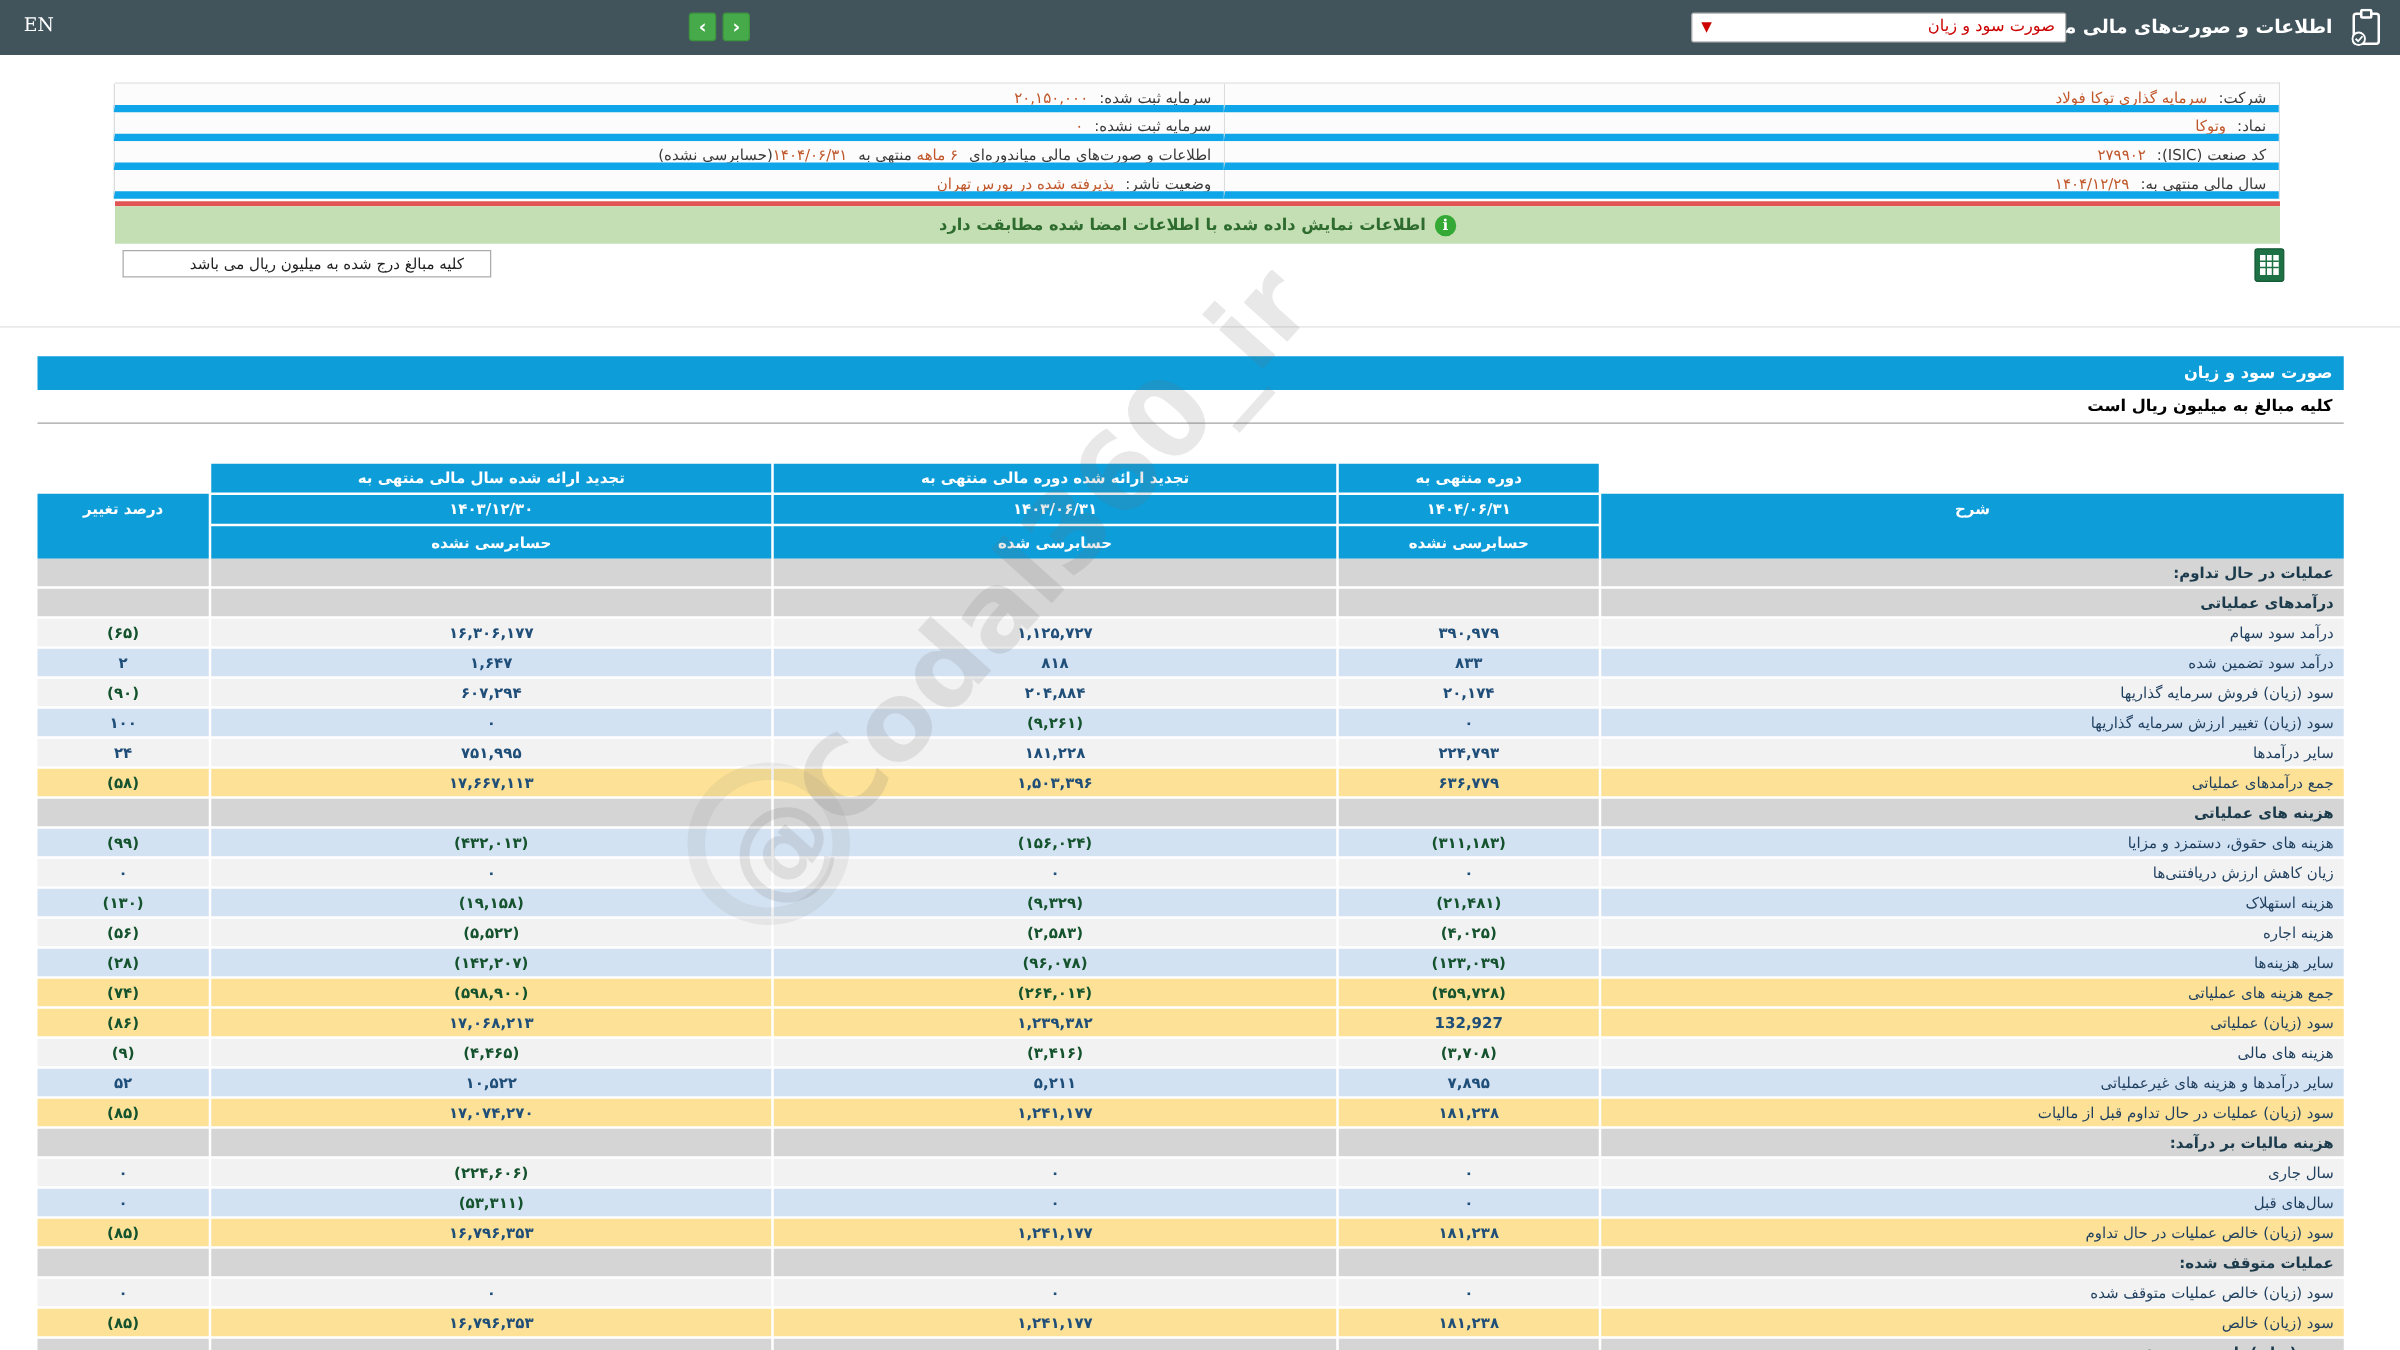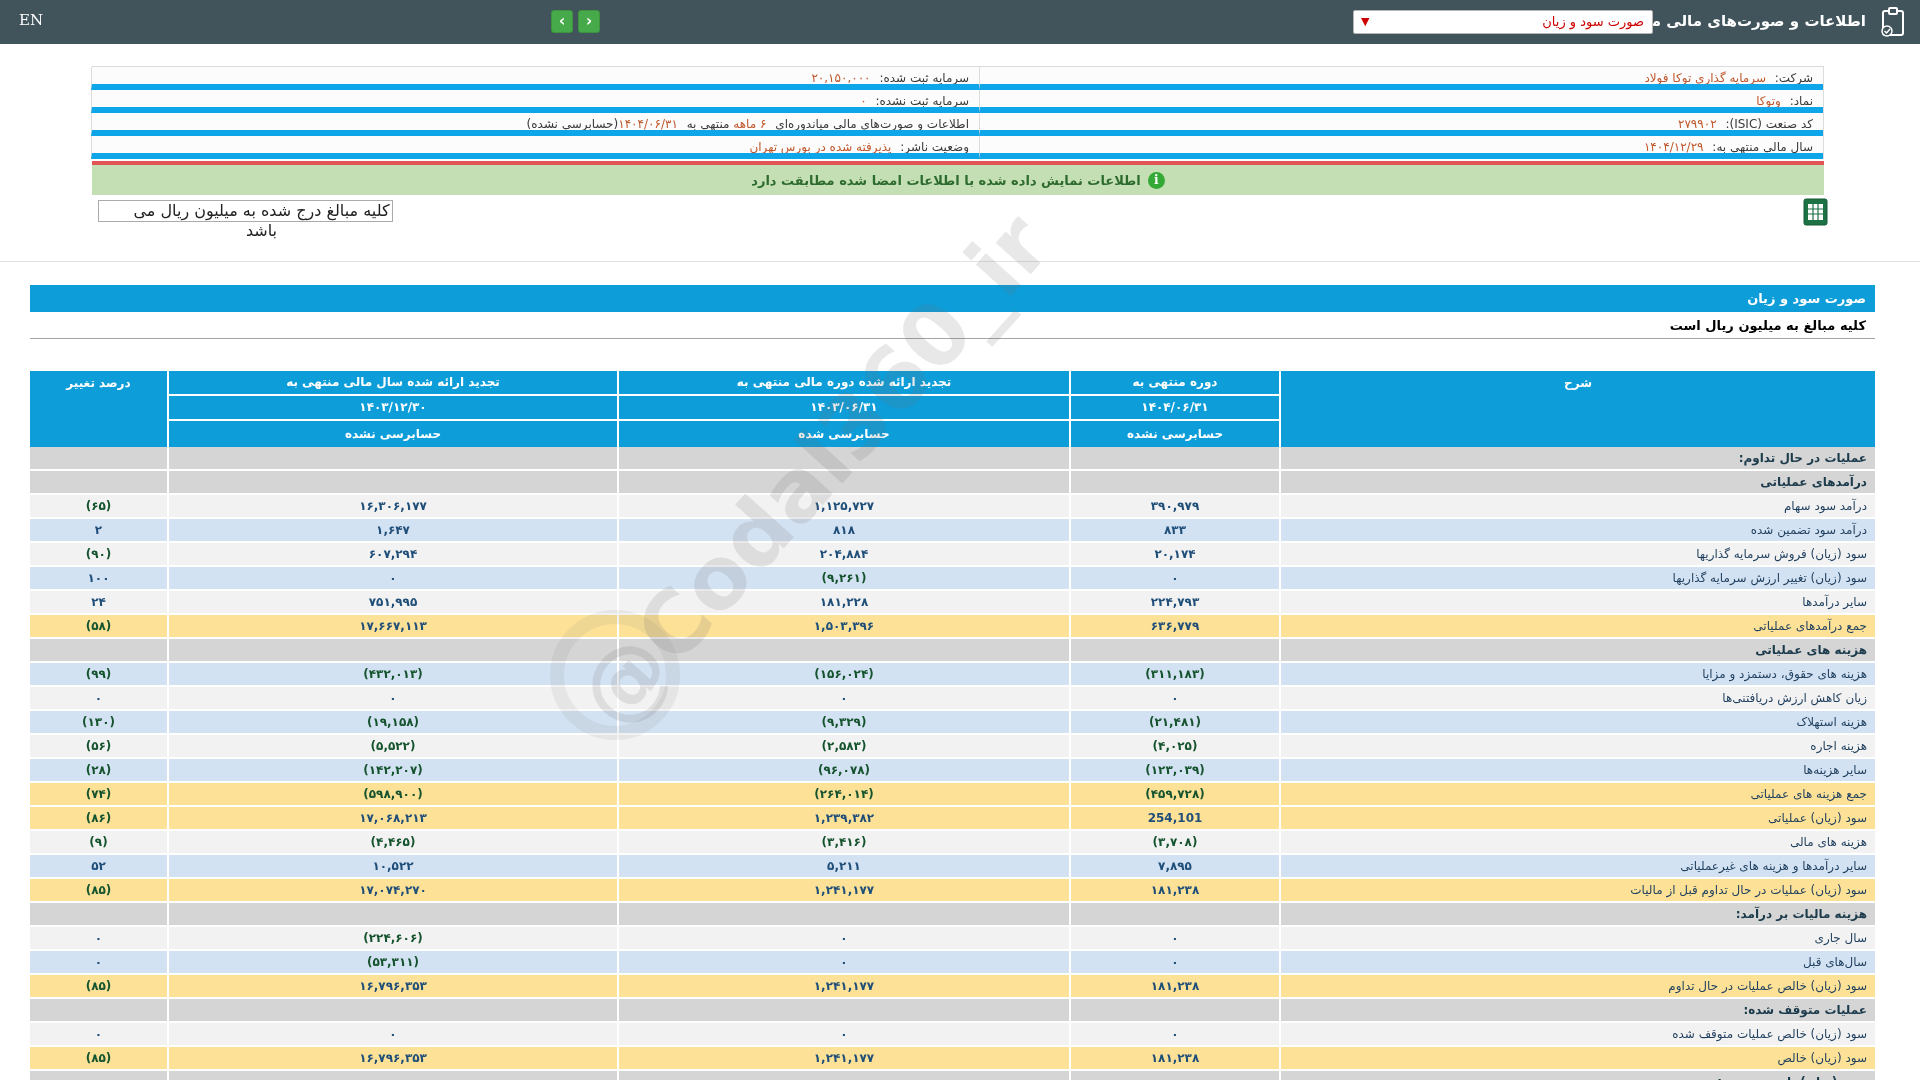--- a/index.html
+++ b/index.html
@@ -74,21 +74,21 @@
   .signed-banner .txt { color: #2e6b2e; font-size: 13px; font-weight: bold; }
   .info-ic {
     width: 17px; height: 17px; border-radius: 50%; background: #35a935;
     color: #ffffff; font-size: 12px; font-weight: bold; text-align: center;
     line-height: 17px; font-family: "DejaVu Serif", serif;
   }
   
   .units-badge {
     position: absolute; top: 200px; right: 1527px; 
     width: 295px; height: 22px; background: #ffffff; border: 1px solid #ababab;
-    font-size: 16px; color: #222; text-align: center; line-height: 20px; padding-left: 32px;
+    font-size: 12px; color: #222; text-align: center; line-height: 20px; padding-left: 32px;
   }
   .excel-btn {
     position: absolute; top: 198px; right: 92px; width: 25px; height: 28px;
     cursor: pointer;
   }
   .page-divider {
     position: absolute; top: 261px; left: 0; width: 1920px; height: 1px;
     background: #e2e2e2;
   }
   
@@ -108,21 +108,21 @@
     column-gap: 2px;
   }
   .stmt-header { margin-top: 32px; display: grid;
     grid-template-columns: 594px 208px 450px 448px 137px;
     grid-template-rows: 23px 23px 26px; gap: 2px;
   }
   .hcell {
     background: #0d9dd9; color: #ffffff; font-size: 12px; font-weight: bold;
     text-align: center;
   }
-  .hcell.tall { grid-row: 1 / span 3; padding-top: 5px; }
+  .hcell.tall { grid-row: 1 / span 3; padding-top: 5px; margin-top: 24px; }
   .hcell.r1 { line-height: 23px; }
   .hcell.r2 { line-height: 23px; }
   .hcell.r3 { line-height: 26px; }
   .data-rows .grid-row { height: 22px; margin-bottom: 2px; }
   .cell {
     font-size: 12px; line-height: 22px; white-space: nowrap; overflow: hidden;
   }
   .cell.lbl-cell { padding-right: 8px; color: #1f3f5f; }
   .cell.num { text-align: center; color: #1f4e79; font-weight: bold; }
   .cell.num.neg { color: #14532d; }
@@ -334,21 +334,21 @@
   </div>
       <div class="grid-row variant-yellow">
     <div class="cell lbl-cell c-label">جمع هزینه های عملیاتی</div>
     <div class="cell num c-current neg">(۴۵۹,۷۲۸)</div>
     <div class="cell num c-rp neg">(۲۶۴,۰۱۴)</div>
     <div class="cell num c-ry neg">(۵۹۸,۹۰۰)</div>
     <div class="cell num c-pct neg">(۷۴)</div>
   </div>
       <div class="grid-row variant-yellow">
     <div class="cell lbl-cell c-label">سود (زیان) عملیاتی</div>
-    <div class="cell num c-current">254,101</div>
+    <div class="cell num c-current">132,927</div>
     <div class="cell num c-rp">۱,۲۳۹,۳۸۲</div>
     <div class="cell num c-ry">۱۷,۰۶۸,۲۱۳</div>
     <div class="cell num c-pct neg">(۸۶)</div>
   </div>
       <div class="grid-row variant-white">
     <div class="cell lbl-cell c-label">هزینه های مالی</div>
     <div class="cell num c-current neg">(۳,۷۰۸)</div>
     <div class="cell num c-rp neg">(۳,۴۱۶)</div>
     <div class="cell num c-ry neg">(۴,۴۶۵)</div>
     <div class="cell num c-pct neg">(۹)</div>

